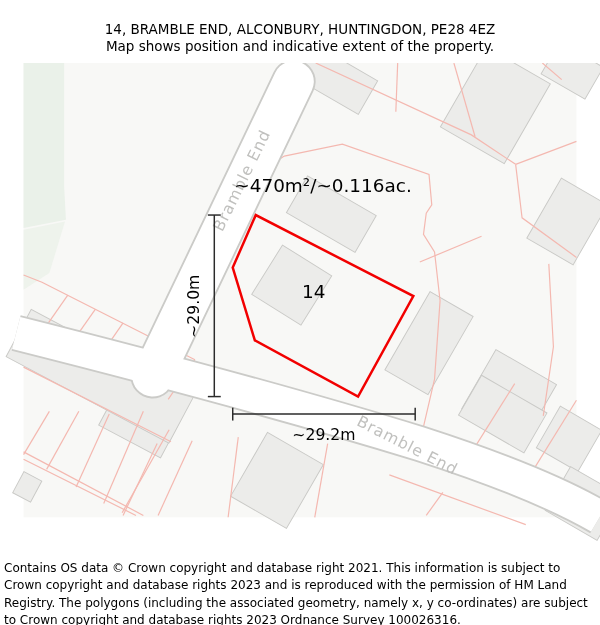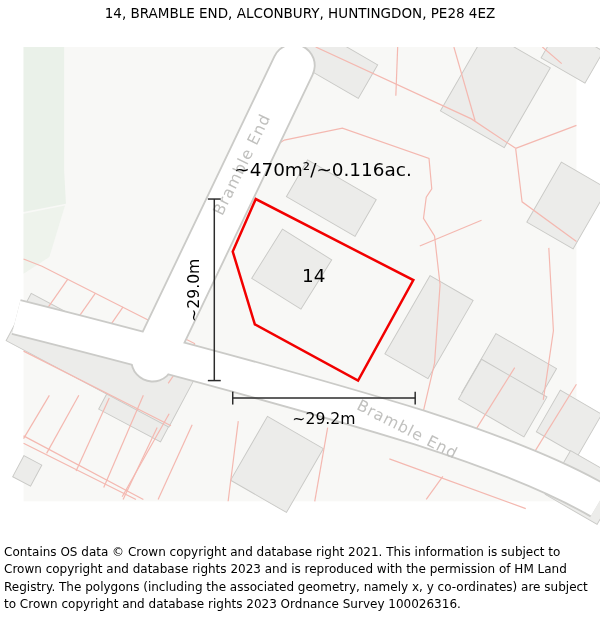--- a/index.html
+++ b/index.html
@@ -1,20 +1,20 @@
 <!DOCTYPE html>
 <html style="--map_bg: #f8f8f6; --parcel_line: #f4b8b0; --building_fill: #ececea; --building_stroke: #c9c9c6; --road_fill: #ffffff; --road_casing: #cbcbc8; --road_label: #c0c0be; --green_area: #eaf1e9; --green_area_light: #eef3ec; --property_outline: #f20000; --dimension_line: #2b2b2b; --text: #000000;"><head>
 <meta charset="utf-8">
 <style>
   html,body{margin:0;padding:0;background:#ffffff;}
   .page{
     width:600px;height:625px;position:relative;overflow:hidden;
     font-family:"DejaVu Sans",sans-serif;background:#ffffff;
   }
-  .titleblock{height:42px;padding-top:5px;text-align:center;color:var(--text);}
+  .titleblock{height:42px;padding-top:21px;text-align:center;color:var(--text);}
   .titleblock .t1{font-size:13.5px;line-height:17px;}
   .titleblock .t2{font-size:13.5px;line-height:17px;}
   .mapwrap{width:600px;height:493px;}
   svg{display:block;}
   .mapbg{fill:var(--map_bg);}
   .green1{fill:var(--green_area);}
   .green2{fill:var(--green_area_light);}
   .bld{fill:var(--building_fill);stroke:var(--building_stroke);stroke-width:1;}
   .pink{stroke:var(--parcel_line);stroke-width:1.3;fill:none;}
   .roadcase{stroke:var(--road_casing);fill:none;}
@@ -30,20 +30,21 @@
     padding:4px 4px 0 4px;font-size:12px;line-height:17.4px;color:var(--text);
   }
 </style>
 </head>
 <body>
 
 <div class="page">
 
   <div class="titleblock">
     <div class="t1">14, BRAMBLE END, ALCONBURY, HUNTINGDON, PE28 4EZ</div>
+    <div class="t2">Map shows position and indicative extent of the property.</div>
   </div>
 
   <div class="mapwrap">
   <svg width="600" height="493" viewBox="0 42 600 535" xmlns="http://www.w3.org/2000/svg">
 
     <rect class="mapbg" x="0" y="42" width="600" height="493"></rect>
 
     <polygon class="green1" points="0,42 44,42 44,175 46,212 0,221"></polygon>
     <polygon class="green2" points="0,223 45,214 28,270 0,288"></polygon>
 

